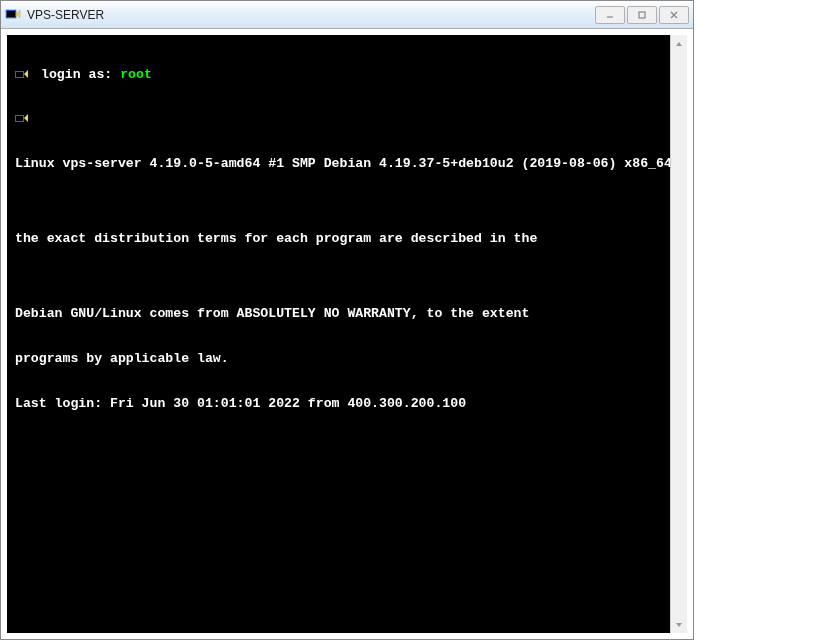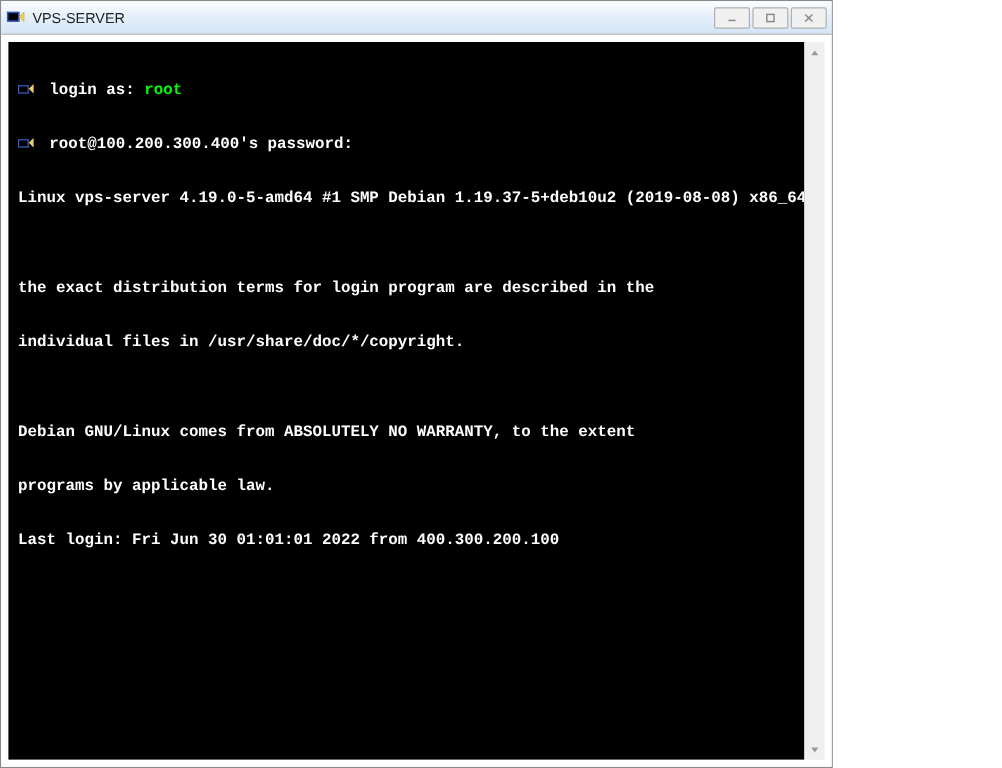--- a/index.html
+++ b/index.html
@@ -188,26 +188,24 @@
           <span><span>login as: </span><span class="green">root</span></span>
         </div>
         <div class="line-with-icon">
           <span class="term-icon">
             <svg viewBox="0 0 14 12">
               <rect x="0" y="2" width="9" height="7" fill="#3a5fcd"></rect>
               <rect x="1" y="3" width="7" height="5" fill="#000"></rect>
               <path d="M9 5 L13 1 L13 9 Z" fill="#f0d060"></path>
             </svg>
           </span>
-          <span>root@100.200.300.400's password:</span>
         </div>
-        <span class="line">Linux vps-server 4.19.0-5-amd64 #1 SMP Debian 1.19.37-5+deb10u2 (2019-08-08) x86_64</span>
+        <span class="line">Linux vps-server 4.19.0-5-amd64 #1 SMP Debian 4.19.37-5+deb10u2 (2019-08-06) x86_64</span>
         <span class="line"></span>
-        <span class="line">the exact distribution terms for login program are described in the</span>
-        <span class="line">individual files in /usr/share/doc/*/copyright.</span>
+        <span class="line">the exact distribution terms for each program are described in the</span>
         <span class="line"></span>
         <span class="line">Debian GNU/Linux comes from ABSOLUTELY NO WARRANTY, to the extent</span>
         <span class="line">programs by applicable law.</span>
         <span class="line">Last login: Fri Jun 30 01:01:01 2022 from 400.300.200.100</span>
       </div>
     </div>
     <div class="scrollbar">
       <div class="scroll-btn">
         <svg viewBox="0 0 8 8" width="8" height="8">
             <path d="M4 2 L7 6 L1 6 Z" fill="#999"></path>

